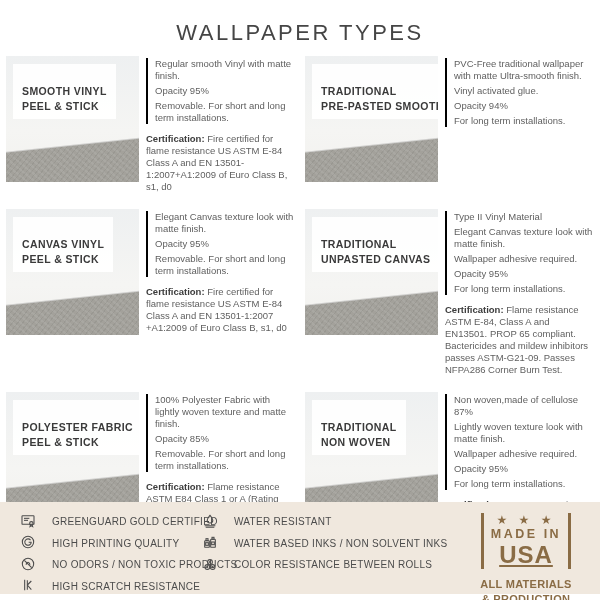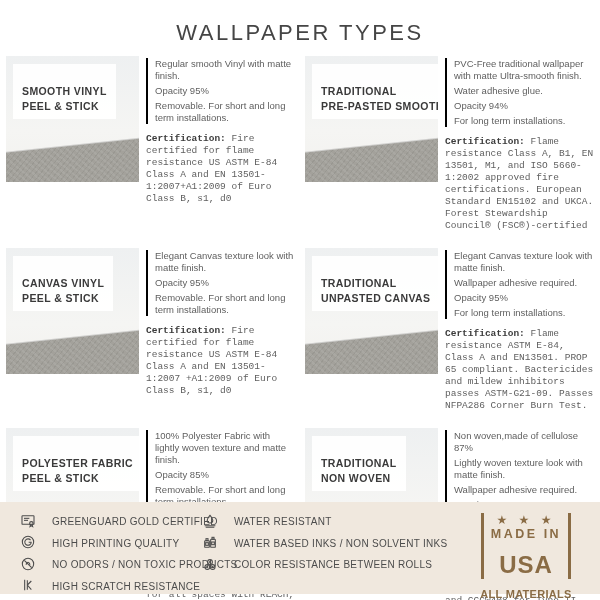--- a/index.html
+++ b/index.html
@@ -60,21 +60,21 @@
     white-space:nowrap;
   }
   .info { flex:1; font-size:9.5px; line-height:12px; padding-top:2px; }
   .features {
     border-left:2px solid #000000;
     padding-left:7px;
     display:flex;
     flex-direction:column;
     gap:3px;
   }
-  .cert { margin-top:9px;font-family:Liberation Mono, monospace; }
+  .cert { margin-top:9px; }
   .cert b { color:#3c3c3c; }
   .footer {
     position:absolute;
     left:0; right:0;
     top:502px;
     height:92px;
     background:#f0e8de;
     display:flex;
     padding:9px 0 0 20px;
   }
@@ -100,21 +100,21 @@
   }
   .usa-box {
     display:inline-block;
     border-left:3px solid #8a6c45;
     border-right:3px solid #8a6c45;
     padding:1px 7px 2px 7px;
     line-height:1;
   }
   .usa-stars { font-size:12px; letter-spacing:4px; }
   .usa-line1 { font-size:12.5px; font-weight:bold; letter-spacing:2.5px; margin-top:2px; }
-  .usa-line2 { font-size:24px; font-weight:bold; letter-spacing:1px; margin-top:12px; }
+  .usa-line2 { font-size:24px; font-weight:bold; letter-spacing:1px; margin-top:2px;text-decoration:underline; }
   .usa-sub { margin-top:8px; font-size:11px; font-weight:bold; line-height:1.45; letter-spacing:.3px; }
 </style>
 </head>
 <body>
 
 <h1 class="page-title">WALLPAPER TYPES</h1>
 
 <div class="grid">
 
   <div class="section">
@@ -139,25 +139,24 @@
     <div class="swatch">
       <div class="floor"></div>
       <div class="label-box">
         <div>TRADITIONAL</div>
         <div>PRE-PASTED SMOOTH</div>
       </div>
     </div>
     <div class="info">
       <div class="features">
         <p>PVC-Free traditional wallpaper with matte Ultra-smooth finish.</p>
-        <p>Water adhesive glue.</p>
+        <p>Vinyl activated glue.</p>
         <p>Opacity 94%</p>
         <p>For long term installations.</p>
       </div>
-      <p class="cert"><b>Certification:</b><span> Flame resistance Class A, B1, EN 13501, M1, and ISO 5660-1:2002 approved fire certifications. European Standard EN15102 and UKCA. Forest Stewardship Council® (FSC®)-certified</span></p>
     </div>
   </div>
 
   <div class="section">
     <div class="swatch">
       <div class="floor"></div>
       <div class="label-box">
         <div>CANVAS VINYL</div>
         <div>PEEL &amp; STICK</div>
       </div>
@@ -175,20 +174,21 @@
   <div class="section">
     <div class="swatch">
       <div class="floor"></div>
       <div class="label-box">
         <div>TRADITIONAL</div>
         <div>UNPASTED CANVAS</div>
       </div>
     </div>
     <div class="info">
       <div class="features">
+        <p>Type II Vinyl Material</p>
         <p>Elegant Canvas texture look with matte finish.</p>
         <p>Wallpaper adhesive required.</p>
         <p>Opacity 95%</p>
         <p>For long term installations.</p>
       </div>
       <p class="cert"><b>Certification:</b><span> Flame resistance ASTM E-84, Class A and EN13501. PROP 65 compliant. Bactericides and mildew inhibitors passes ASTM-G21-09. Passes NFPA286 Corner Burn Test.</span></p>
     </div>
   </div>
 
   <div class="section">

